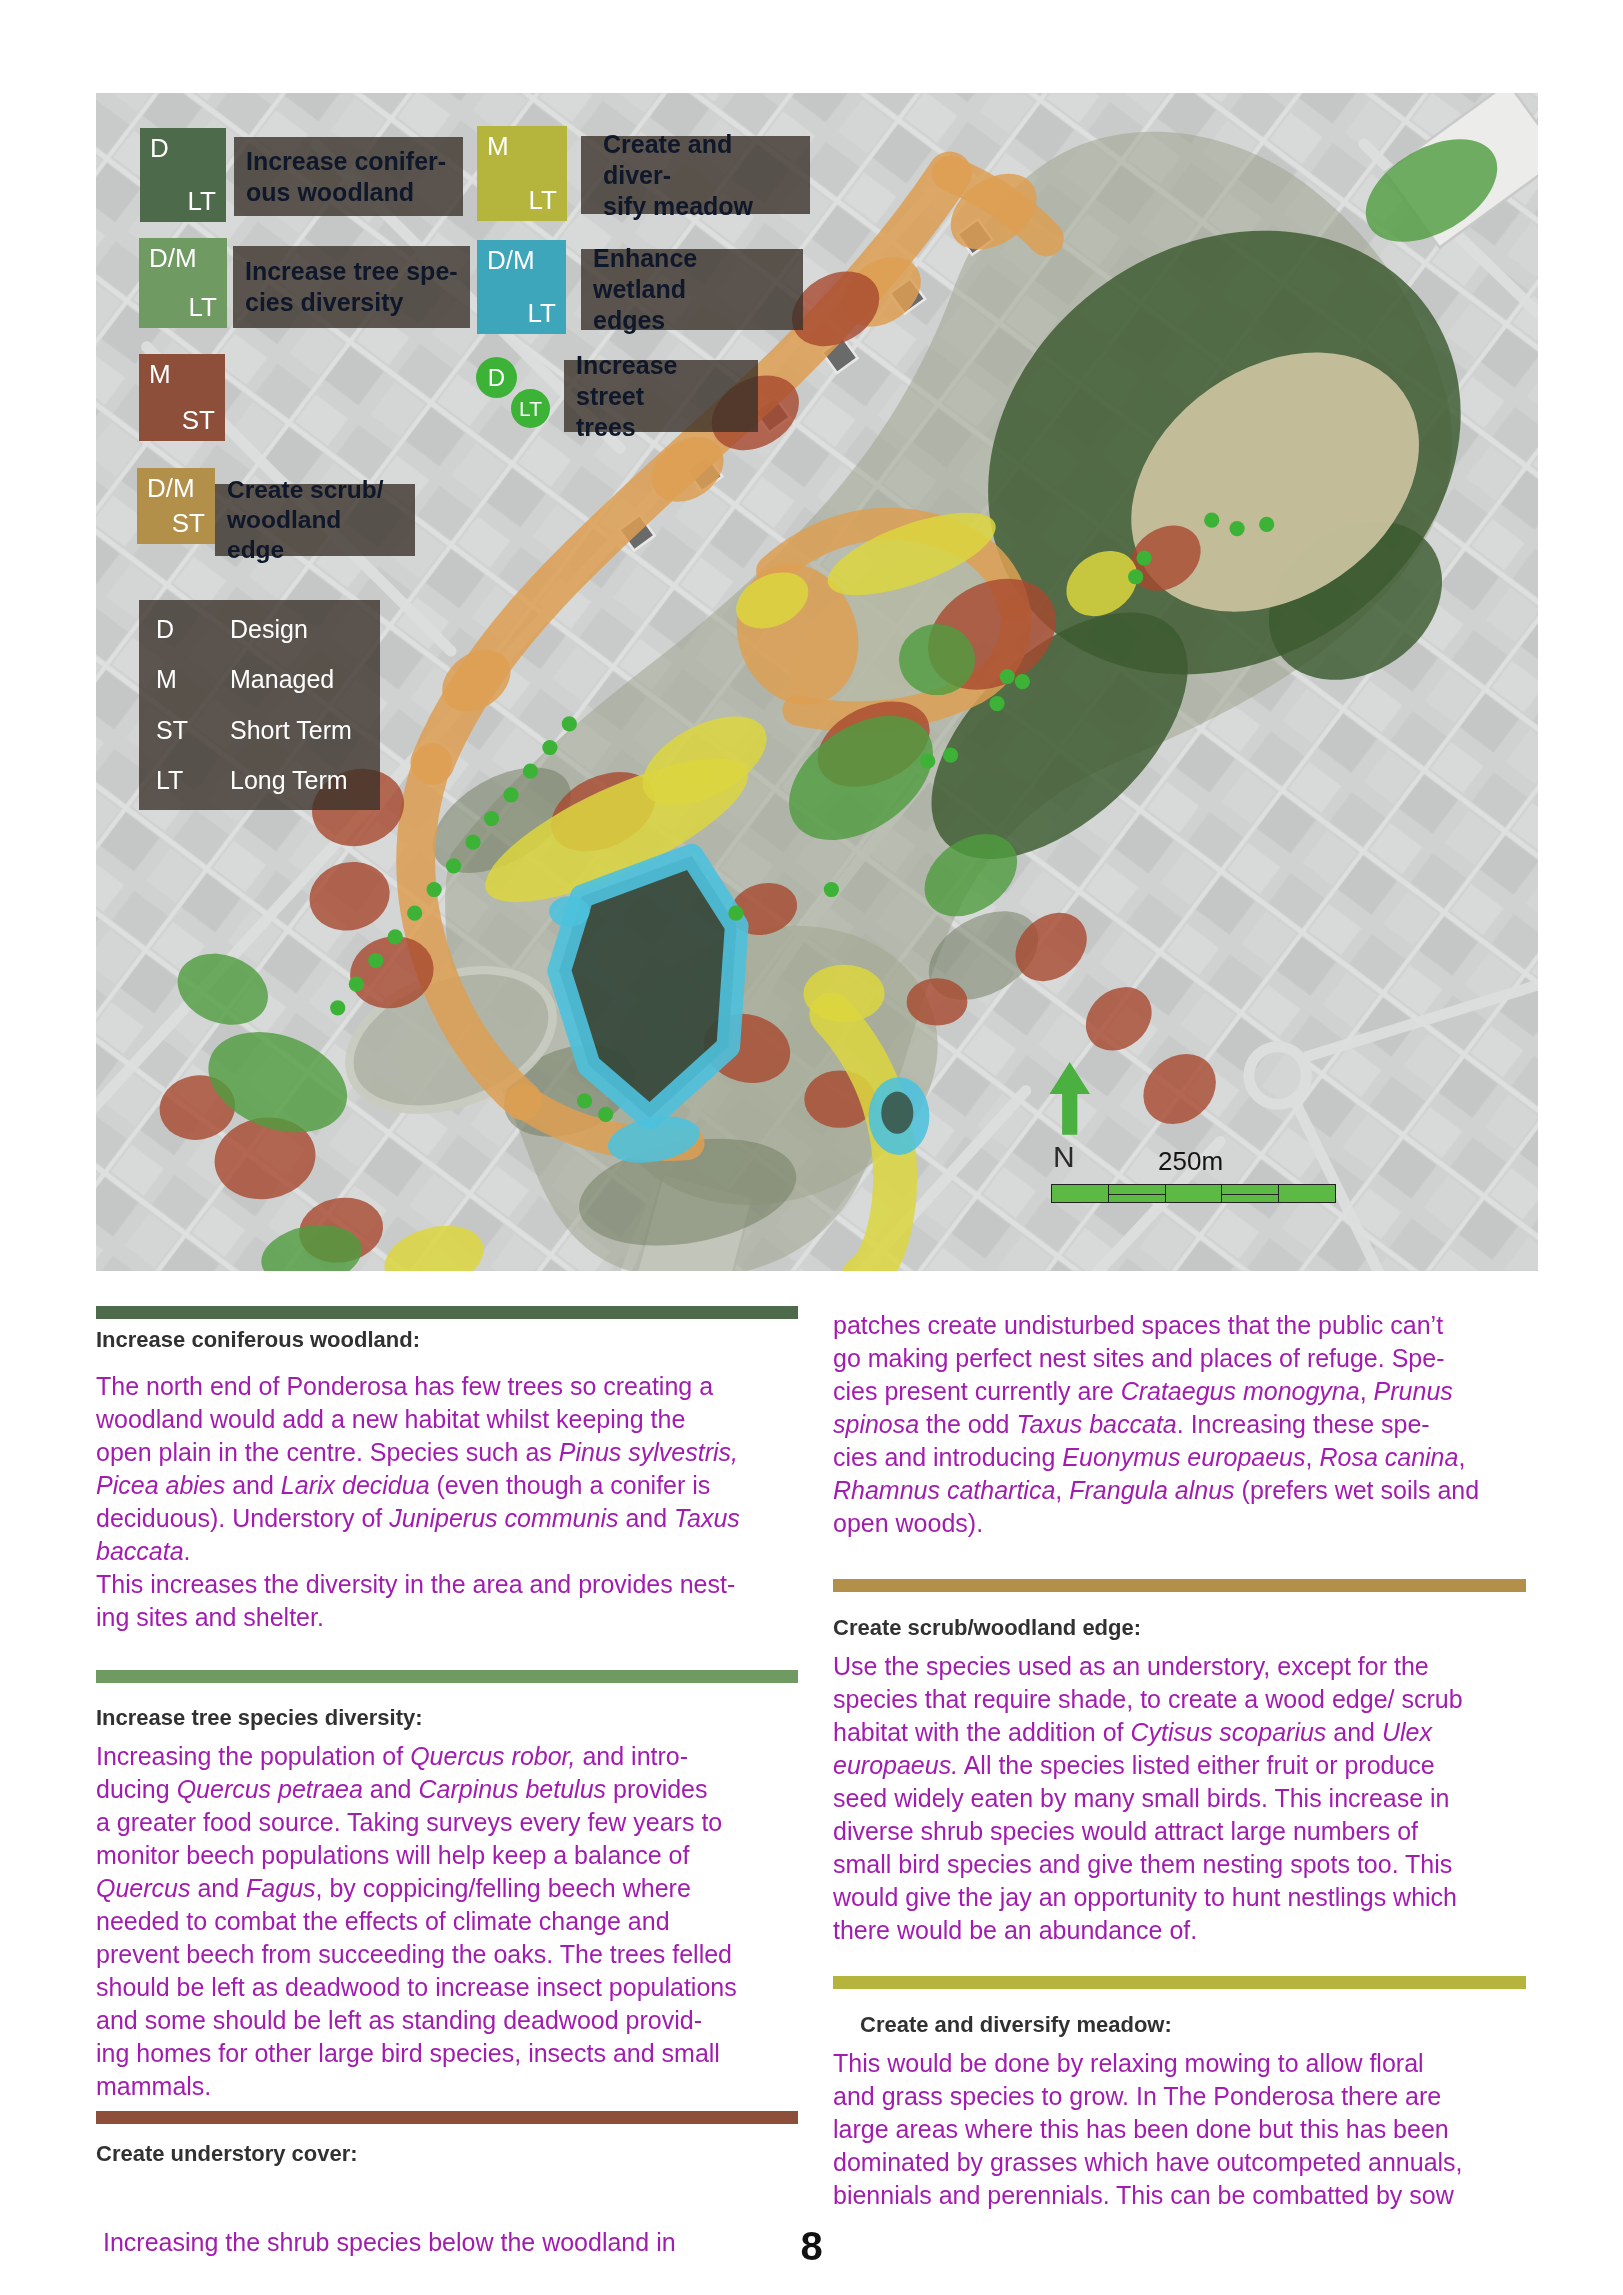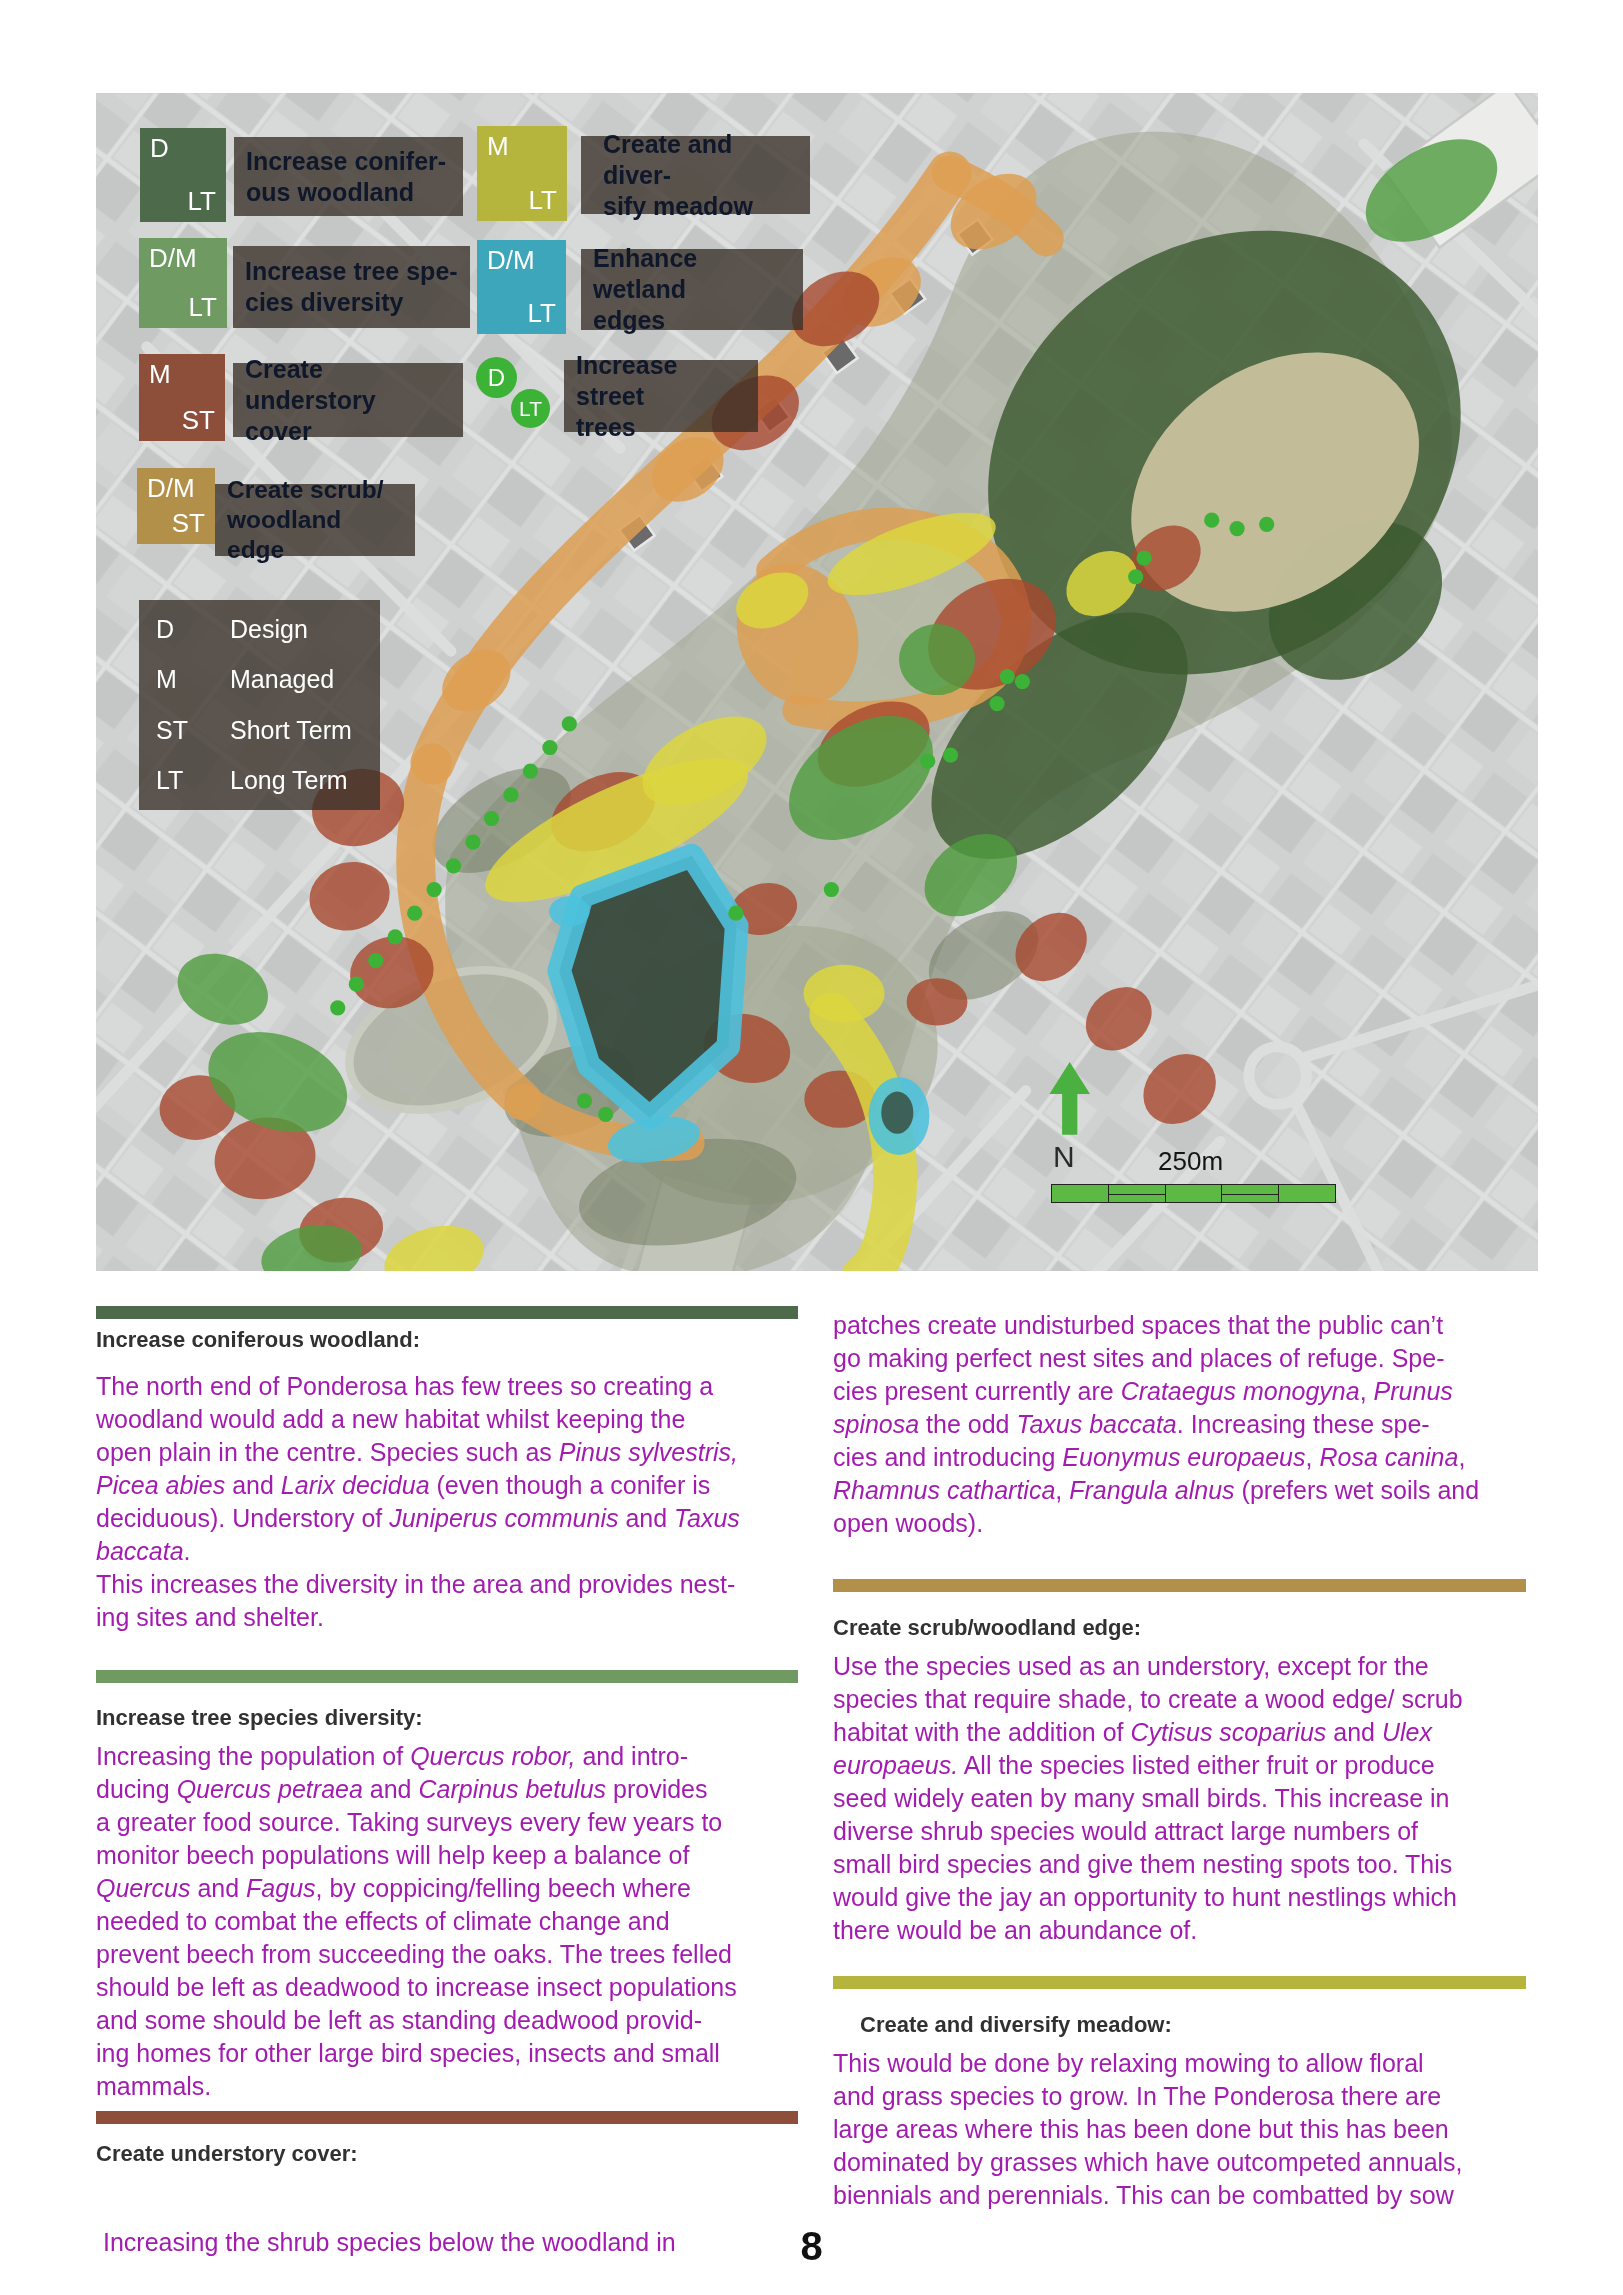--- a/index.html
+++ b/index.html
@@ -259,22 +259,20 @@
       <span class="tcode">D/M</span>
       <span class="bcode">LT</span>
     </div>
     <div class="lg-label" style="left:485px;top:156px;width:222px;height:81px;">Enhance wetland
 edges</div>
 
     <div class="lg-sq sq-understory" style="left:43px;top:261px;width:86px;height:87px;">
       <span class="tcode">M</span>
       <span class="bcode">ST</span>
     </div>
-    <div class="lg-label" style="left:137px;top:270px;width:230px;height:74px;">Create understory
-cover</div>
 
     <div class="lg-circle" style="left:380px;top:264px;width:41px;height:41px;font-size:24px;">D</div>
     <div class="lg-circle" style="left:415px;top:296px;width:39px;height:39px;font-size:21px;">LT</div>
     <div class="lg-label" style="left:468px;top:267px;width:194px;height:72px;">Increase street
 trees</div>
 
     <div class="lg-sq sq-scrub" style="left:41px;top:375px;width:78px;height:76px;">
       <span class="tcode">D/M</span>
       <span class="bcode">ST</span>
     </div>

